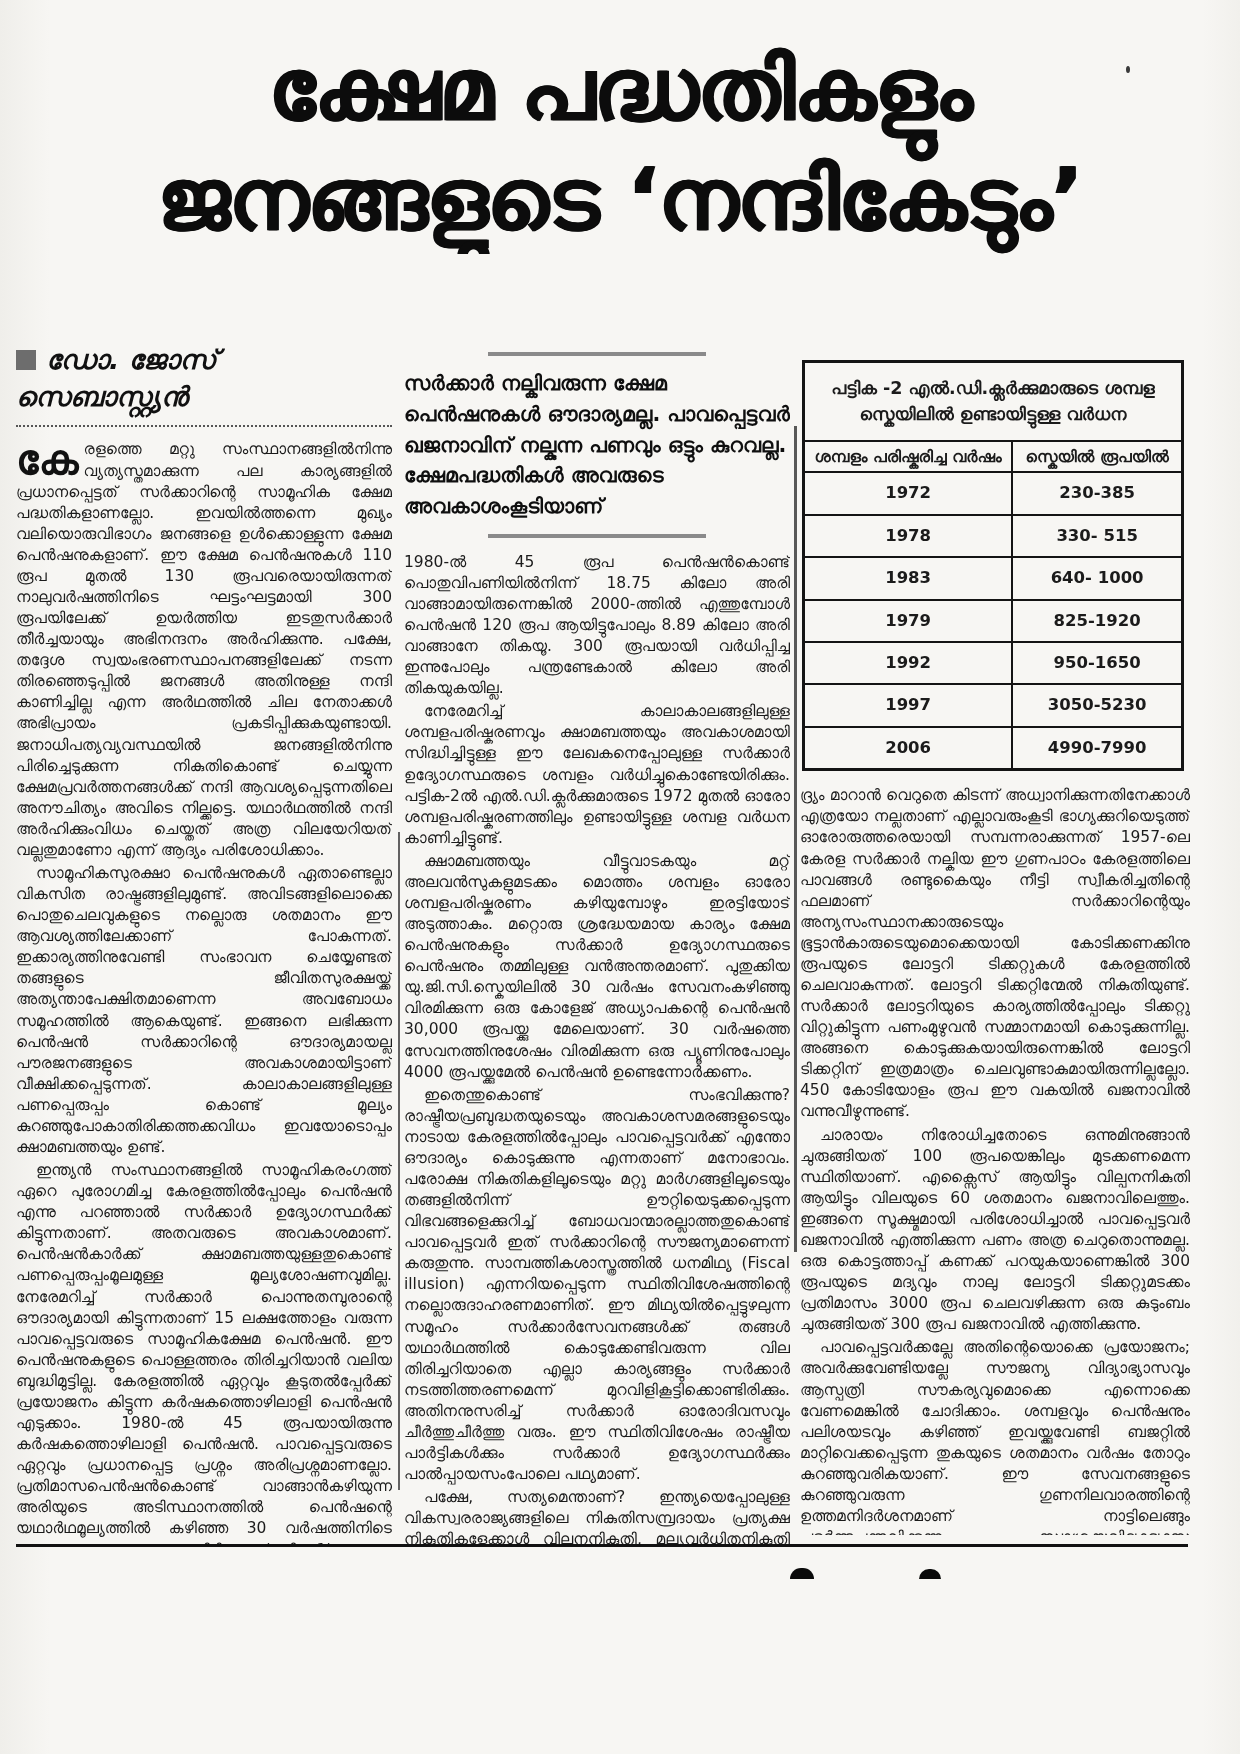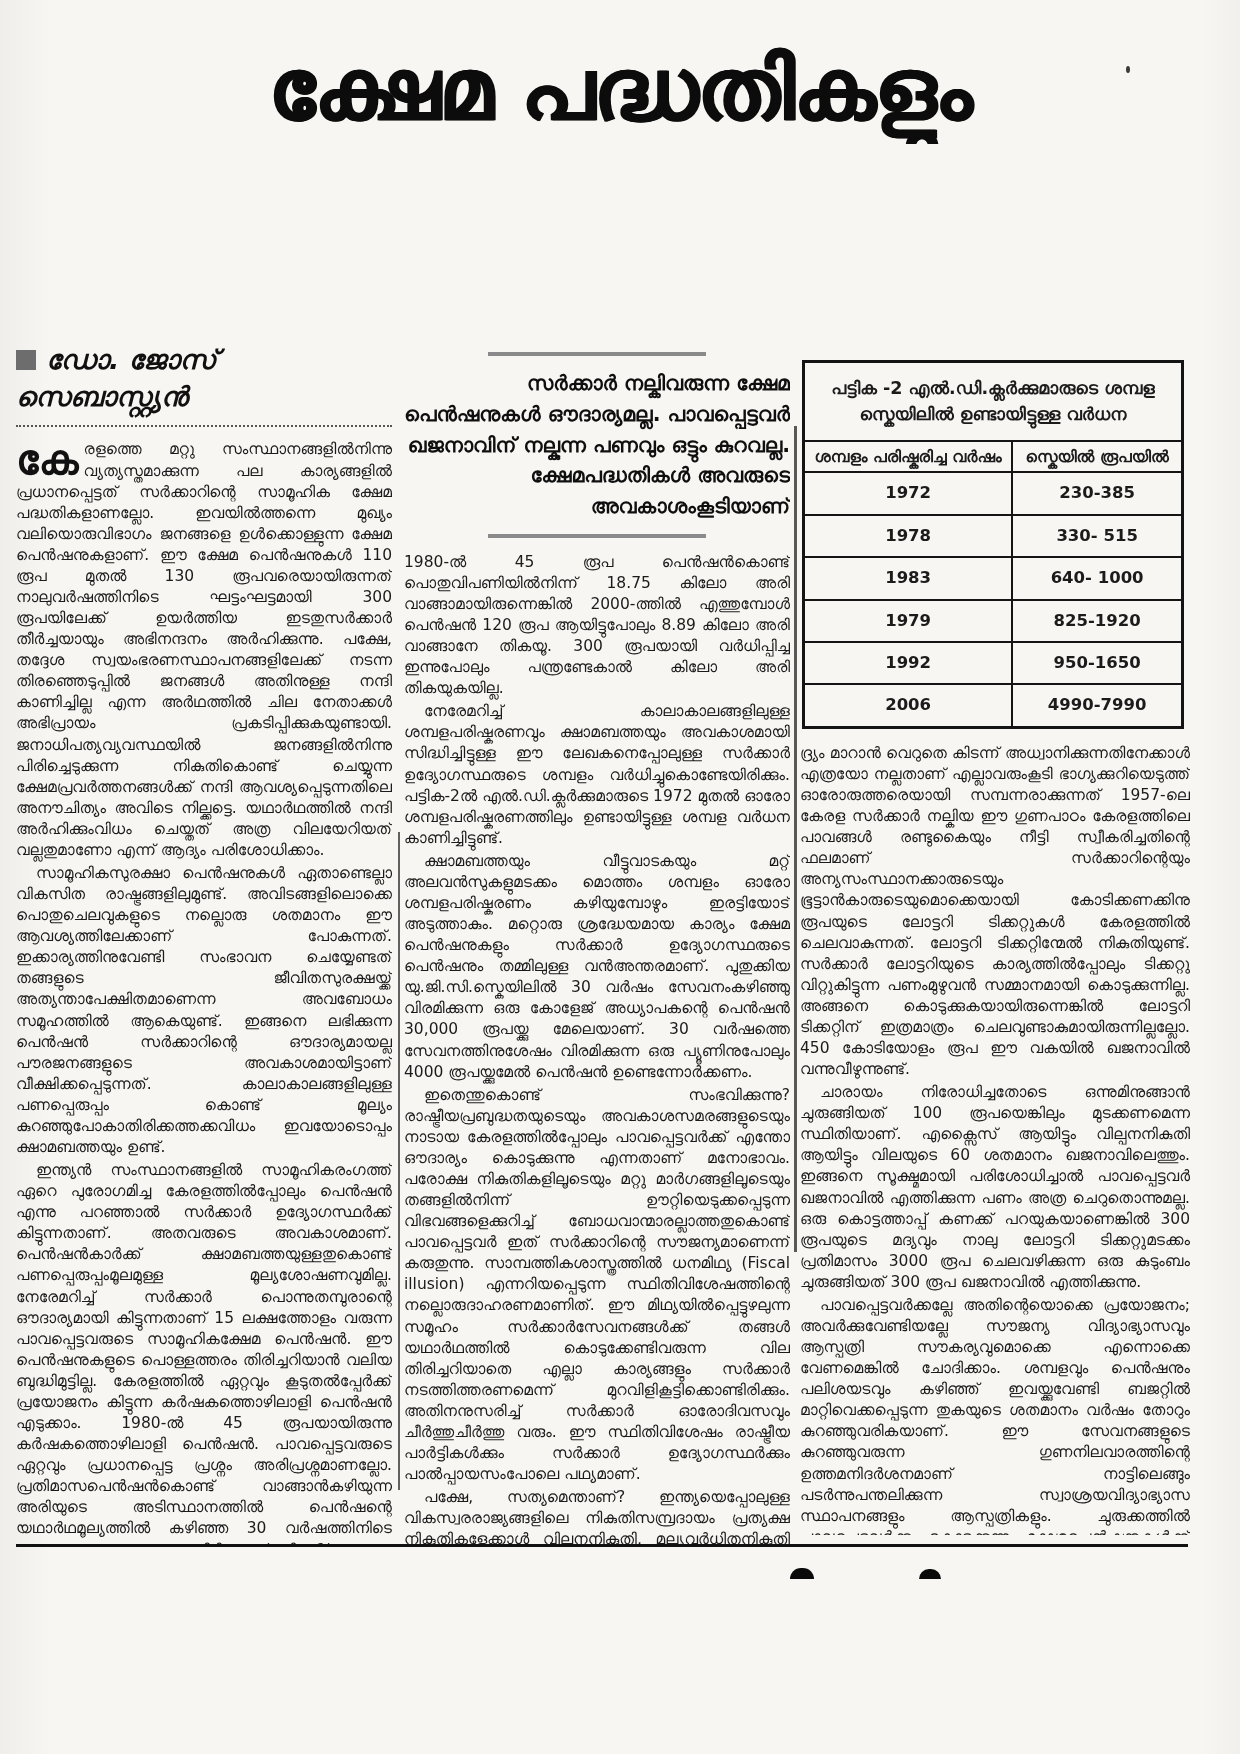--- a/index.html
+++ b/index.html
@@ -23,21 +23,21 @@
   .para.noindent{text-indent:0;}
   .dropcap{float:left;font-size:42px;line-height:.85;font-weight:bold;margin:3px 5px 0 0;color:#111;}
   
   .byline{font-size:27px;font-weight:bold;letter-spacing:0;color:#111;
     padding:6px 0 10px 0;border-bottom:2px dotted #555;margin-bottom:12px;text-align:left;text-indent:0;font-style:italic;}
   .byline-square{display:inline-block;width:20px;height:20px;background:#6d6d6d;margin-right:10px;vertical-align:-1px;}
   
   .standfirst{text-align:center;margin-bottom:14px;}
   .sf-rule{width:218px;height:4px;background:#8a8a8a;margin:0 auto 12px auto;}
   .sf-rule.bottom{margin:12px auto 0 auto;}
-  .sf-text{font-size:20.5px;font-weight:bold;line-height:1.5;color:#0f0f0f;text-align:right;}
+  .sf-text{font-size:20.5px;font-weight:bold;line-height:1.5;color:#0f0f0f;text-align:left;}
   
   table{border-collapse:collapse;background:transparent;}
   .t2{width:382px;margin:12px 12px 14px 2px;border:3px solid #141414;}
   .t2 td,.t2 th{border:2px solid #141414;padding:9px 6px;font-size:16px;text-align:center;vertical-align:middle;}
   .t2 .t-title{font-size:17.5px;font-weight:bold;padding:12px 8px;line-height:1.5;}
   .t2 th{font-weight:bold;padding:4px 6px;}
   .t2 .num{font-weight:bold;font-size:16.5px;}
   
   .bottom-rule{position:absolute;top:1544px;left:16px;width:1172px;height:3px;background:#121212;}
   .vdiv1{position:absolute;top:832px;left:398px;width:2px;height:658px;background:#3c3c3c;opacity:.8;}
@@ -46,20 +46,21 @@
   .ink1{top:1568px;left:790px;width:24px;height:11px;}
   .ink2{top:1569px;left:919px;width:22px;height:10px;}
 </style>
 </head>
 <body>
 
 <div class="page">
 
   <div class="headline">
     <div class="h-line">ക്ഷേമ പദ്ധതികളും</div>
+    <div class="h-line">ജനങ്ങളുടെ ‘നന്ദികേടും’</div>
   </div>
   <div class="speck"></div>
 
   <div class="col col-left">
     <div class="byline">
       <span class="byline-square"></span><span>ഡോ. ജോസ് സെബാസ്റ്റ്യൻ</span>
     </div>
     <p class="para noindent"><span class="dropcap">കേ</span><span>രളത്തെ മറ്റു സംസ്ഥാനങ്ങളിൽനിന്നു വ്യത്യസ്തമാക്കുന്ന പല കാര്യങ്ങളിൽ പ്രധാനപ്പെട്ടത് സർക്കാറിന്റെ സാമൂഹിക ക്ഷേമ പദ്ധതികളാണല്ലോ. ഇവയിൽത്തന്നെ മുഖ്യം വലിയൊരുവിഭാഗം ജനങ്ങളെ ഉൾക്കൊള്ളുന്ന ക്ഷേമ പെൻഷനുകളാണ്. ഈ ക്ഷേമ പെൻഷനുകൾ 110 രൂപ മുതൽ 130 രൂപവരെയായിരുന്നത് നാലുവർഷത്തിനിടെ ഘട്ടംഘട്ടമായി 300 രൂപയിലേക്ക് ഉയർത്തിയ ഇടതുസർക്കാർ തീർച്ചയായും അഭിനന്ദനം അർഹിക്കുന്നു. പക്ഷേ, തദ്ദേശ സ്വയംഭരണസ്ഥാപനങ്ങളിലേക്ക് നടന്ന തിരഞ്ഞെടുപ്പിൽ ജനങ്ങൾ അതിനുള്ള നന്ദി കാണിച്ചില്ല എന്ന അർഥത്തിൽ ചില നേതാക്കൾ അഭിപ്രായം പ്രകടിപ്പിക്കുകയുണ്ടായി. ജനാധിപത്യവ്യവസ്ഥയിൽ ജനങ്ങളിൽനിന്നു പിരിച്ചെടുക്കുന്ന നികുതികൊണ്ട് ചെയ്യുന്ന ക്ഷേമപ്രവർത്തനങ്ങൾക്ക് നന്ദി ആവശ്യപ്പെടുന്നതിലെ അനൗചിത്യം അവിടെ നില്ക്കട്ടെ. യഥാർഥത്തിൽ നന്ദി അർഹിക്കുംവിധം ചെയ്തത് അത്ര വിലയേറിയത് വല്ലതുമാണോ എന്ന് ആദ്യം പരിശോധിക്കാം.</span></p>
     <p class="para">സാമൂഹികസുരക്ഷാ പെൻഷനുകൾ ഏതാണ്ടെല്ലാ വികസിത രാഷ്ട്രങ്ങളിലുമുണ്ട്. അവിടങ്ങളിലൊക്കെ പൊതുചെലവുകളുടെ നല്ലൊരു ശതമാനം ഈ ആവശ്യത്തിലേക്കാണ് പോകുന്നത്. ഇക്കാര്യത്തിനുവേണ്ടി സംഭാവന ചെയ്യേണ്ടത് തങ്ങളുടെ ജീവിതസുരക്ഷയ്ക്ക് അത്യന്താപേക്ഷിതമാണെന്ന അവബോധം സമൂഹത്തിൽ ആകെയുണ്ട്. ഇങ്ങനെ ലഭിക്കുന്ന പെൻഷൻ സർക്കാറിന്റെ ഔദാര്യമായല്ല പൗരജനങ്ങളുടെ അവകാശമായിട്ടാണ് വീക്ഷിക്കപ്പെടുന്നത്. കാലാകാലങ്ങളിലുള്ള പണപ്പെരുപ്പം കൊണ്ട് മൂല്യം കുറഞ്ഞുപോകാതിരിക്കത്തക്കവിധം ഇവയോടൊപ്പം ക്ഷാമബത്തയും ഉണ്ട്.</p>
     <p class="para">ഇന്ത്യൻ സംസ്ഥാനങ്ങളിൽ സാമൂഹികരംഗത്ത് ഏറെ പുരോഗമിച്ച കേരളത്തിൽപ്പോലും പെൻഷൻ എന്നു പറഞ്ഞാൽ സർക്കാർ ഉദ്യോഗസ്ഥർക്ക് കിട്ടുന്നതാണ്. അതവരുടെ അവകാശമാണ്. പെൻഷൻകാർക്ക് ക്ഷാമബത്തയുള്ളതുകൊണ്ട് പണപ്പെരുപ്പംമൂലമുള്ള മൂല്യശോഷണവുമില്ല. നേരേമറിച്ച് സർക്കാർ പൊന്നുതമ്പുരാന്റെ ഔദാര്യമായി കിട്ടുന്നതാണ് 15 ലക്ഷത്തോളം വരുന്ന പാവപ്പെട്ടവരുടെ സാമൂഹികക്ഷേമ പെൻഷൻ. ഈ പെൻഷനുകളുടെ പൊള്ളത്തരം തിരിച്ചറിയാൻ വലിയ ബുദ്ധിമുട്ടില്ല. കേരളത്തിൽ ഏറ്റവും കൂടുതൽപ്പേർക്ക് പ്രയോജനം കിട്ടുന്ന കർഷകത്തൊഴിലാളി പെൻഷൻ എടുക്കാം. 1980-ൽ 45 രൂപയായിരുന്നു കർഷകത്തൊഴിലാളി പെൻഷൻ. പാവപ്പെട്ടവരുടെ ഏറ്റവും പ്രധാനപ്പെട്ട പ്രശ്നം അരിപ്രശ്നമാണല്ലോ. പ്രതിമാസപെൻഷൻകൊണ്ട് വാങ്ങാൻകഴിയുന്ന അരിയുടെ അടിസ്ഥാനത്തിൽ പെൻഷന്റെ യഥാർഥമൂല്യത്തിൽ കഴിഞ്ഞ 30 വർഷത്തിനിടെ ഉണ്ടായ ശോഷണം കണ്ടുപിടിക്കാം. (പട്ടിക-1).</p>
@@ -104,20 +105,24 @@
           </tr>
         <tr>
             <td class="num">1979</td>
             <td class="num">825-1920</td>
           </tr>
         <tr>
             <td class="num">1992</td>
             <td class="num">950-1650</td>
           </tr>
         <tr>
+            <td class="num">1997</td>
+            <td class="num">3050-5230</td>
+          </tr>
+        <tr>
             <td class="num">2006</td>
             <td class="num">4990-7990</td>
           </tr>
       </tbody>
     </table>
     <p class="para noindent">ദ്ര്യം മാറാൻ വെറുതെ കിടന്ന് അധ്വാനിക്കുന്നതിനേക്കാൾ എത്രയോ നല്ലതാണ് എല്ലാവരുംകൂടി ഭാഗ്യക്കുറിയെടുത്ത് ഓരോരുത്തരെയായി സമ്പന്നരാക്കുന്നത് 1957-ലെ കേരള സർക്കാർ നല്കിയ ഈ ഗുണപാഠം കേരളത്തിലെ പാവങ്ങൾ രണ്ടുകൈയും നീട്ടി സ്വീകരിച്ചതിന്റെ ഫലമാണ് സർക്കാറിന്റെയും അന്യസംസ്ഥാനക്കാരുടെയും ഭൂട്ടാൻകാരുടെയുമൊക്കെയായി കോടിക്കണക്കിനു രൂപയുടെ ലോട്ടറി ടിക്കറ്റുകൾ കേരളത്തിൽ ചെലവാകുന്നത്. ലോട്ടറി ടിക്കറ്റിന്മേൽ നികുതിയുണ്ട്. സർക്കാർ ലോട്ടറിയുടെ കാര്യത്തിൽപ്പോലും ടിക്കറ്റു വിറ്റുകിട്ടുന്ന പണംമുഴുവൻ സമ്മാനമായി കൊടുക്കുന്നില്ല. അങ്ങനെ കൊടുക്കുകയായിരുന്നെങ്കിൽ ലോട്ടറി ടിക്കറ്റിന് ഇത്രമാത്രം ചെലവുണ്ടാകുമായിരുന്നില്ലല്ലോ. 450 കോടിയോളം രൂപ ഈ വകയിൽ ഖജനാവിൽ വന്നുവീഴുന്നുണ്ട്.</p>
     <p class="para">ചാരായം നിരോധിച്ചതോടെ ഒന്നുമിനുങ്ങാൻ ചുരുങ്ങിയത് 100 രൂപയെങ്കിലും മുടക്കണമെന്ന സ്ഥിതിയാണ്. എക്സൈസ് ആയിട്ടും വില്പനനികുതി ആയിട്ടും വിലയുടെ 60 ശതമാനം ഖജനാവിലെത്തും. ഇങ്ങനെ സൂക്ഷ്മമായി പരിശോധിച്ചാൽ പാവപ്പെട്ടവർ ഖജനാവിൽ എത്തിക്കുന്ന പണം അത്ര ചെറുതൊന്നുമല്ല. ഒരു കൊട്ടത്താപ്പ് കണക്ക് പറയുകയാണെങ്കിൽ 300 രൂപയുടെ മദ്യവും നാലു ലോട്ടറി ടിക്കറ്റുമടക്കം പ്രതിമാസം 3000 രൂപ ചെലവഴിക്കുന്ന ഒരു കുടുംബം ചുരുങ്ങിയത് 300 രൂപ ഖജനാവിൽ എത്തിക്കുന്നു.</p>
     <p class="para">പാവപ്പെട്ടവർക്കല്ലേ അതിന്റെയൊക്കെ പ്രയോജനം; അവർക്കുവേണ്ടിയല്ലേ സൗജന്യ വിദ്യാഭ്യാസവും ആസ്പത്രി സൗകര്യവുമൊക്കെ എന്നൊക്കെ വേണമെങ്കിൽ ചോദിക്കാം. ശമ്പളവും പെൻഷനും പലിശയടവും കഴിഞ്ഞ് ഇവയ്ക്കുവേണ്ടി ബജറ്റിൽ മാറ്റിവെക്കപ്പെടുന്ന തുകയുടെ ശതമാനം വർഷം തോറും കുറഞ്ഞുവരികയാണ്. ഈ സേവനങ്ങളുടെ കുറഞ്ഞുവരുന്ന ഗുണനിലവാരത്തിന്റെ ഉത്തമനിദർശനമാണ് നാട്ടിലെങ്ങും പടർന്നുപന്തലിക്കുന്ന സ്വാശ്രയവിദ്യാഭ്യാസ സ്ഥാപനങ്ങളും ആസ്പത്രികളും. ചുരുക്കത്തിൽ പാവപ്പെട്ടവർക്കു കൊടുക്കുന്ന ക്ഷേമപെൻഷനുകൾക്ക് അവർ നന്ദിയർപ്പിക്കണമെന്നു പറയുന്നത് അവഹേളനമാണ്. പിന്നെ സർക്കാറിന്റെ ജോലി ജനങ്ങളെ സ്വന്തംകാലിൽ നില്ലാൻ പ്രാപ്തരാക്കുകയാണ്; ആശ്രിതരാക്കുകയല്ല. കേരളത്തിലെ രാഷ്ട്രീയ പാർട്ടികളുടെ രഹസ്യ അജൻഡ സമ്പദ്‌വ്യവസ്ഥയുടെ വികസനം മുരടിപ്പിച്ച് നന്ദിപറഞ്ഞുകൊണ്ടിരിക്കുന്ന ആശ്രിതരുടെ ഒരു നിര സൃഷ്ടിക്കുകയാണെന്നു തോന്നിപ്പോകുന്നു.</p>
 
   </div>

